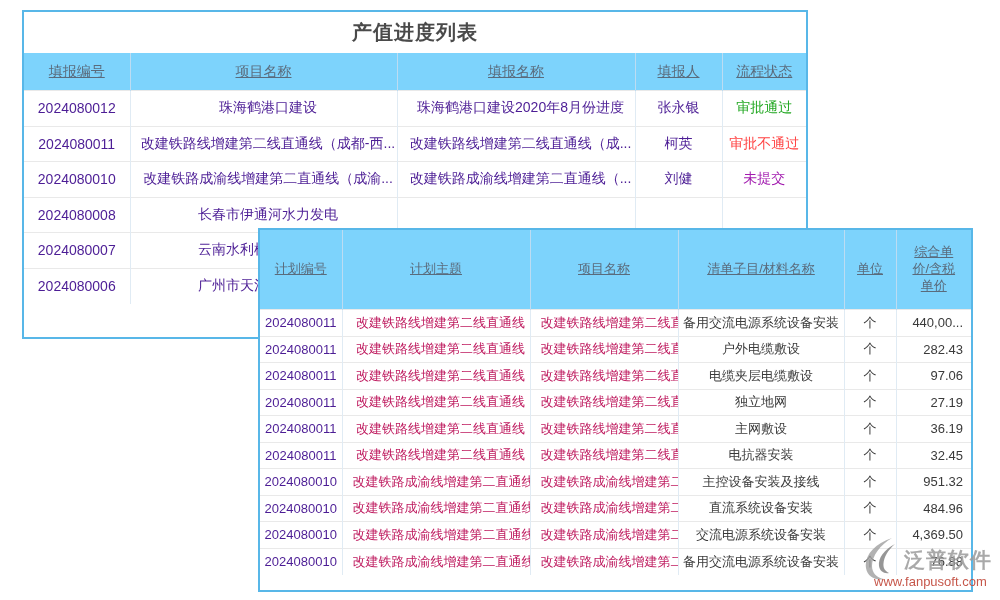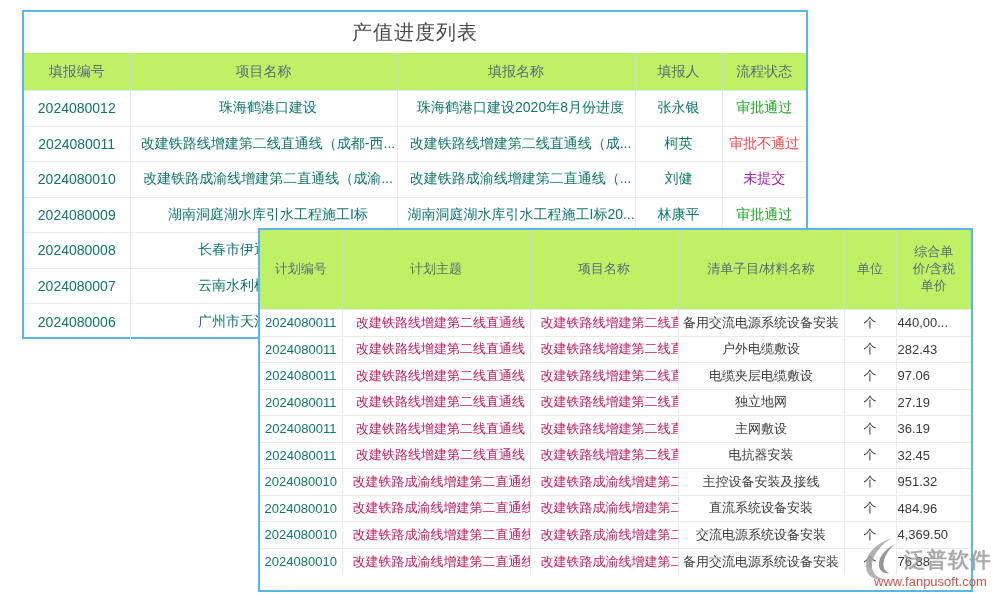--- a/index.html
+++ b/index.html
@@ -3,44 +3,44 @@
 <meta charset="utf-8">
 <style>
   html,body{margin:0;padding:0}
   body{
     width:1000px;height:600px;position:relative;background:#ffffff;
     font-family:"Liberation Sans","DejaVu Sans",sans-serif;overflow:hidden;
   }
   .panel{position:absolute;background:#ffffff;border:2px solid #58b7e8;box-sizing:border-box}
   #bg-panel{left:22px;top:10px;width:786px;height:329px;z-index:1}
   #fg-panel{left:258px;top:228px;width:715px;height:364px;z-index:5}
-  .panel-title{display:flex;align-items:center;justify-content:center;font-weight:normal;color:#4a4a4a;background:#fff}
+  .panel-title{display:flex;align-items:center;justify-content:center;font-weight:bold;color:#4a4a4a;background:#fff}
   #bg-panel .panel-title{height:41px;font-size:20px;letter-spacing:1px}
   #fg-panel .panel-title{height:40px;font-size:19px;letter-spacing:1px}
   table{border-collapse:collapse;table-layout:fixed;width:100%}
   th{
-    background:#bef264;color:#5a6b7c;font-weight:normal;
-    border-right:1px solid #bcdcf2;text-align:center;vertical-align:middle;
+    background:#7dd3fc;color:#5a6b7c;font-weight:normal;
+    border-right:1px solid #bcdcf2;text-align:center;vertical-align:middle;text-decoration:underline;
   }
   th:last-child{border-right:none}
   #bg-panel th{height:35px;font-size:14px}
   #fg-panel th{height:55px;font-size:13px;line-height:1.3}
   #fg-panel th.th-price{padding:12px 13px}
   td{
     border-right:1px solid #e0ebf4;border-top:1px solid #e9e9e9;
     font-size:14px;vertical-align:middle;overflow:hidden;white-space:nowrap;
   }
   td:last-child{border-right:none}
   #bg-panel tbody tr{height:35.5px}
   #fg-panel tbody tr{height:26.5px}
   #fg-panel td{font-size:13px}
   .t-center{text-align:center}
   .t-left{text-align:center;padding-left:10px}
-  .t-right{text-align:left;padding-right:8px}
-  .blue{color:#0f766e}
+  .t-right{text-align:right;padding-right:8px}
+  .blue{color:#4c1d95}
   .ltblue{color:#be185d}
   .dark{color:#3a3a3a}
   
   #watermark{position:absolute;left:858px;top:534px;width:142px;height:62px;z-index:9;pointer-events:none}
   #wm-logo{position:absolute;left:4px;top:2px;opacity:.8}
   #wm-brand{position:absolute;left:46px;top:12px;font-size:21px;font-weight:bold;color:#9b9b9b;opacity:.85;letter-spacing:1px}
   #wm-url{position:absolute;left:16px;top:40px;font-size:13px;font-weight:normal;color:#c04537;opacity:.9}
 </style>
 </head>
 <body>
@@ -78,27 +78,20 @@
           <td class="t-left blue">改建铁路线增建第二线直通线（成...</td>
           <td class="t-center blue">柯英</td>
           <td class="t-center" style="color: rgb(255, 67, 67);">审批不通过</td>
         </tr>
         <tr>
           <td class="t-center blue">2024080010</td>
           <td class="t-left blue">改建铁路成渝线增建第二直通线（成渝...</td>
           <td class="t-left blue">改建铁路成渝线增建第二直通线（...</td>
           <td class="t-center blue">刘健</td>
           <td class="t-center" style="color: #a21caf;">未提交</td>
-        </tr>
-        <tr>
-          <td class="t-center blue">2024080009</td>
-          <td class="t-left blue">湖南洞庭湖水库引水工程施工I标</td>
-          <td class="t-left blue">湖南洞庭湖水库引水工程施工I标20...</td>
-          <td class="t-center blue">林康平</td>
-          <td class="t-center" style="color: rgb(34, 168, 34);">审批通过</td>
         </tr>
         <tr>
           <td class="t-center blue">2024080008</td>
           <td class="t-left blue">长春市伊通河水力发电</td>
           <td class="t-left blue"></td>
           <td class="t-center blue"></td>
           <td class="t-center"></td>
         </tr>
         <tr>
           <td class="t-center blue">2024080007</td>

